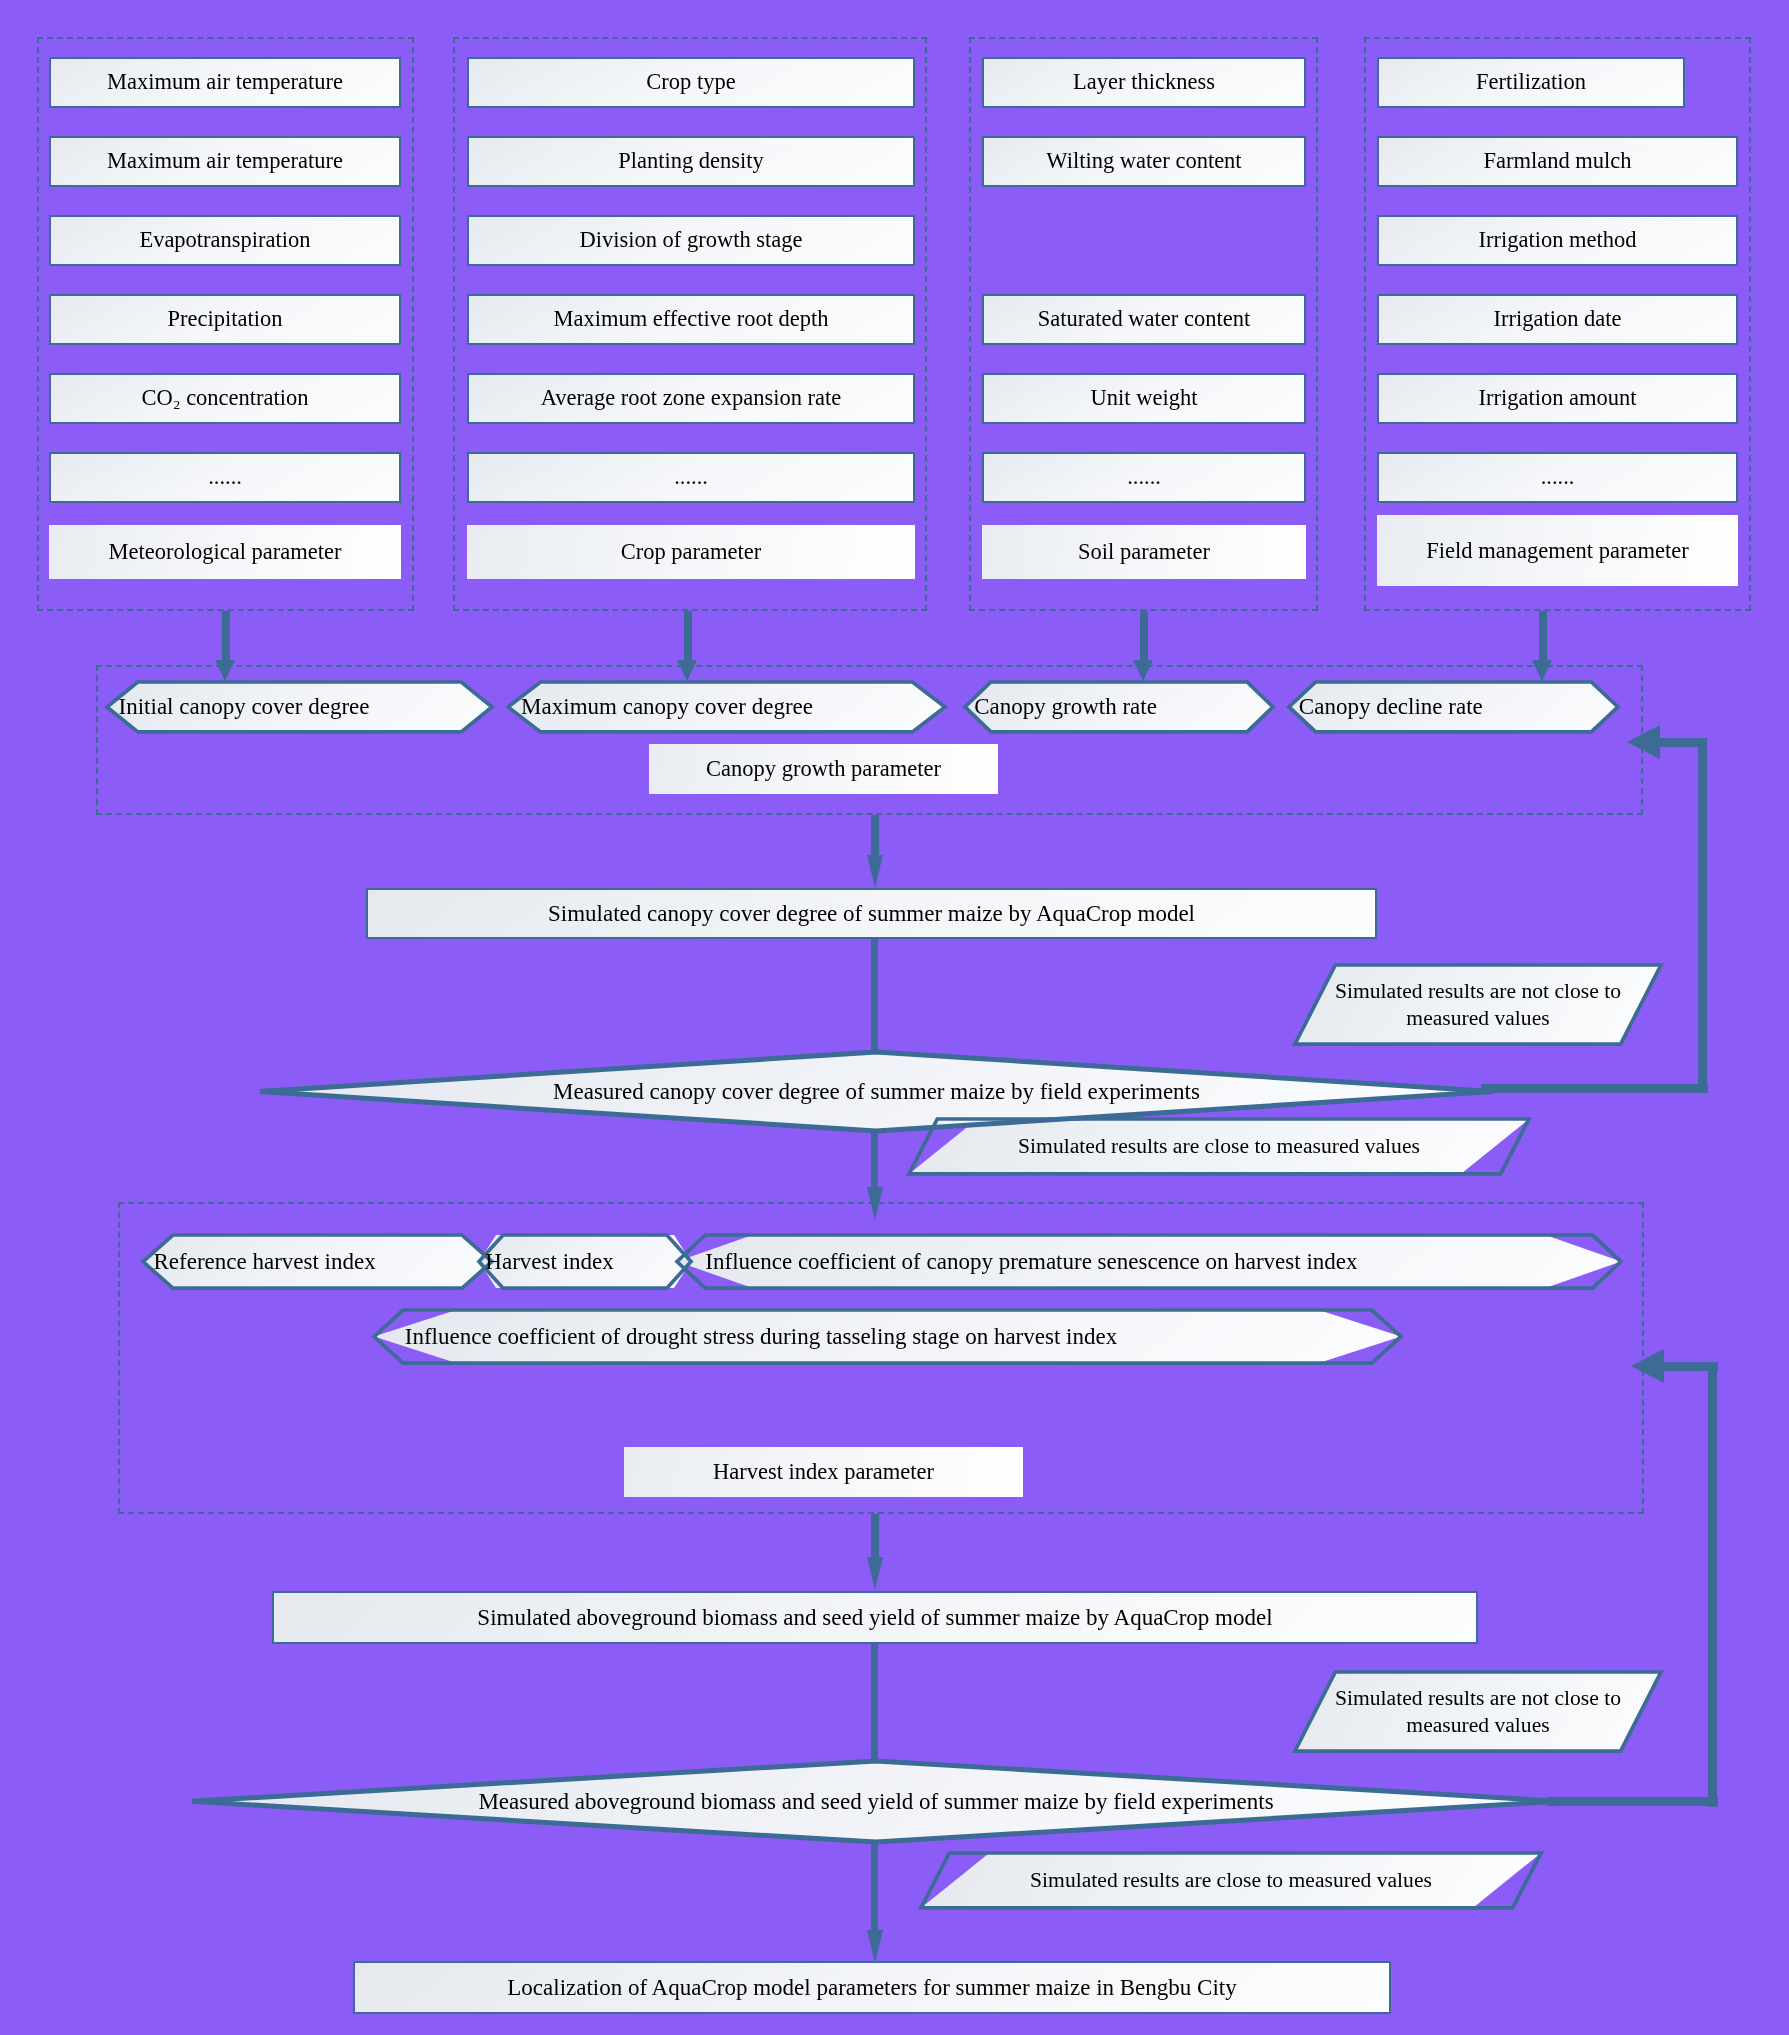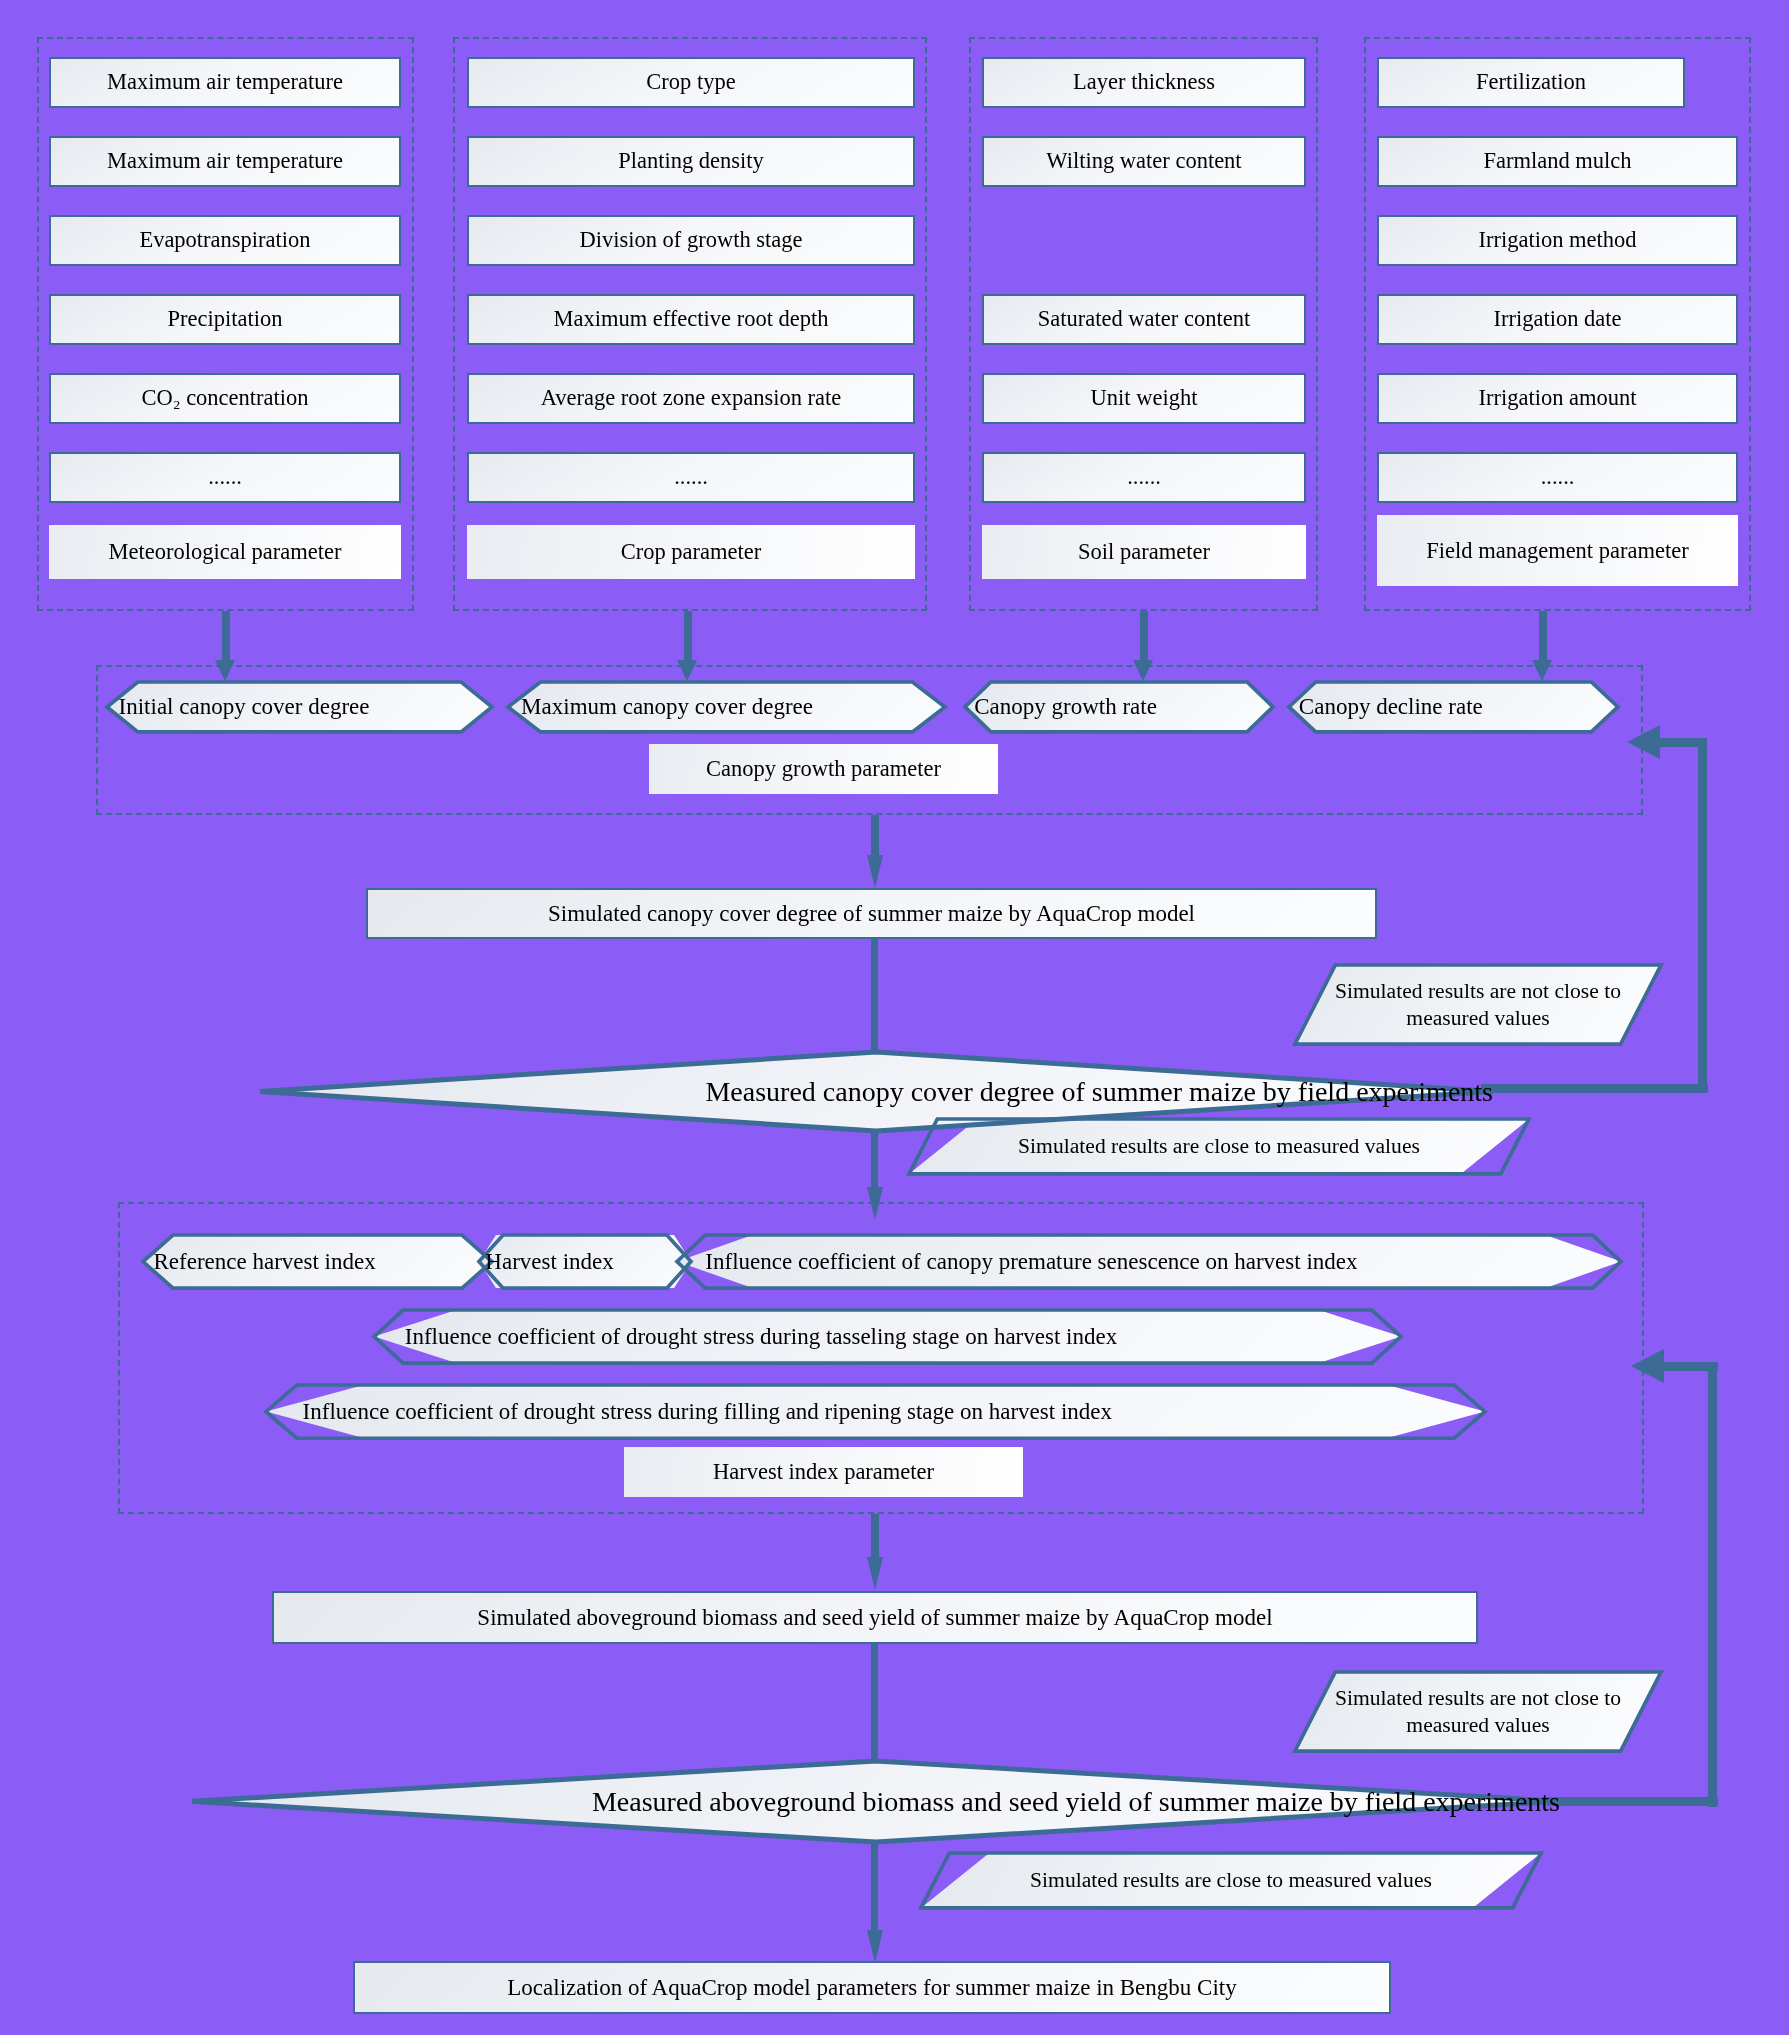--- a/index.html
+++ b/index.html
@@ -76,21 +76,21 @@
   .diamond > .dbg{
     position:absolute;inset:0;
     background:linear-gradient(140deg,#e4e8ee 0%,#f2f4f8 55%,#fcfdfe 100%);
     clip-path:polygon(50% 0%,100% 50%,50% 100%,0% 50%);
     z-index:0;
   }
   .diamond > svg{position:absolute;inset:0;z-index:1;overflow:visible;}
   .diamond > .dtxt{
     position:absolute;left:0;right:0;top:50%;
     transform:translateY(-50%);
-    text-align:right;font-size:28px;z-index:2;
+    text-align:center;font-size:23px;z-index:2;
   }
 
   
   .para{position:absolute;}
   .para > .pbg{
     position:absolute;inset:0;
     background:linear-gradient(120deg,#e5e9ee 0%,#f2f5f8 55%,#fdfdfe 100%);
     clip-path:polygon(11% 0%, 100% 0%, 89% 100%, 0% 100%);
     z-index:0;
   }
@@ -336,27 +336,20 @@
   </div>
 
   <div class="hex" style="left:374px;top:1310px;width:1027px;height:53px;">
     <div class="hexbg"></div>
     <svg viewBox="0 0 2470 128" preserveAspectRatio="none">
       <polygon points="0,64 70,0 2400,0 2470,64 2400,128 70,128" fill="none" stroke="#3c6b95" stroke-width="9"></polygon>
     </svg>
     <span class="hextxt">Influence coefficient of drought stress during tasseling stage on harvest index</span>
   </div>
 
-  <div class="hex" style="left:266px;top:1385px;width:1219px;height:53px;">
-    <div class="hexbg"></div>
-    <svg viewBox="0 0 2930 128" preserveAspectRatio="none">
-      <polygon points="0,64 74,0 2856,0 2930,64 2856,128 74,128" fill="none" stroke="#3c6b95" stroke-width="9"></polygon>
-    </svg>
-    <span class="hextxt">Influence coefficient of drought stress during filling and ripening stage on harvest index</span>
-  </div>
 
   <div class="abs caption" style="left:624px;top:1447px;width:399px;height:50px;">
     <span>Harvest index parameter</span>
     </div>
 
   <div class="vline" style="left:871px;top:1514px;width:8.3px;height:46px;"></div>
   <div class="arrow-down slim" style="left:867px;top:1557px;"></div>
 
   <div class="abs process-box" style="left:272px;top:1591px;width:1206px;height:53px;">
     <span>Simulated aboveground biomass and seed yield of summer maize by AquaCrop model</span>

